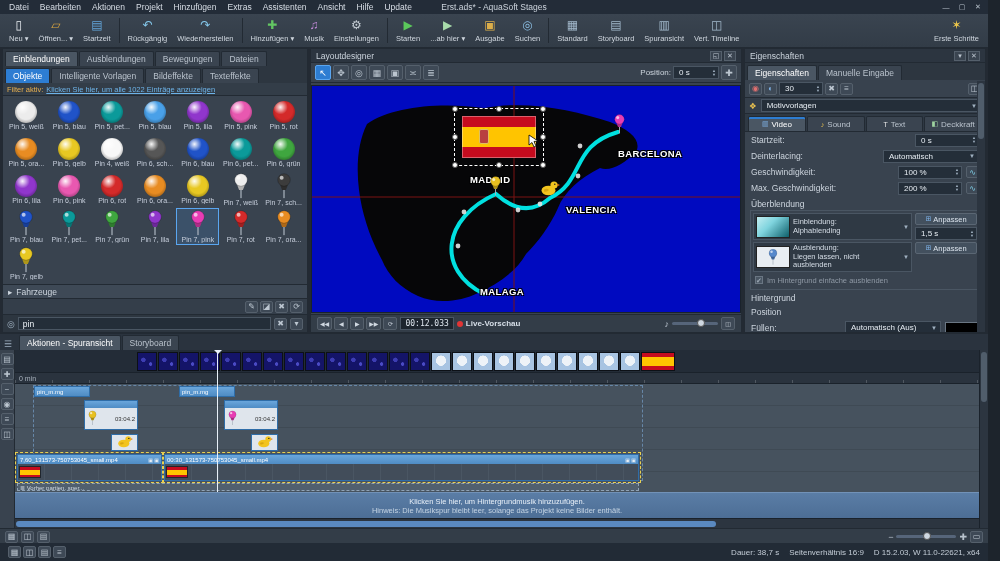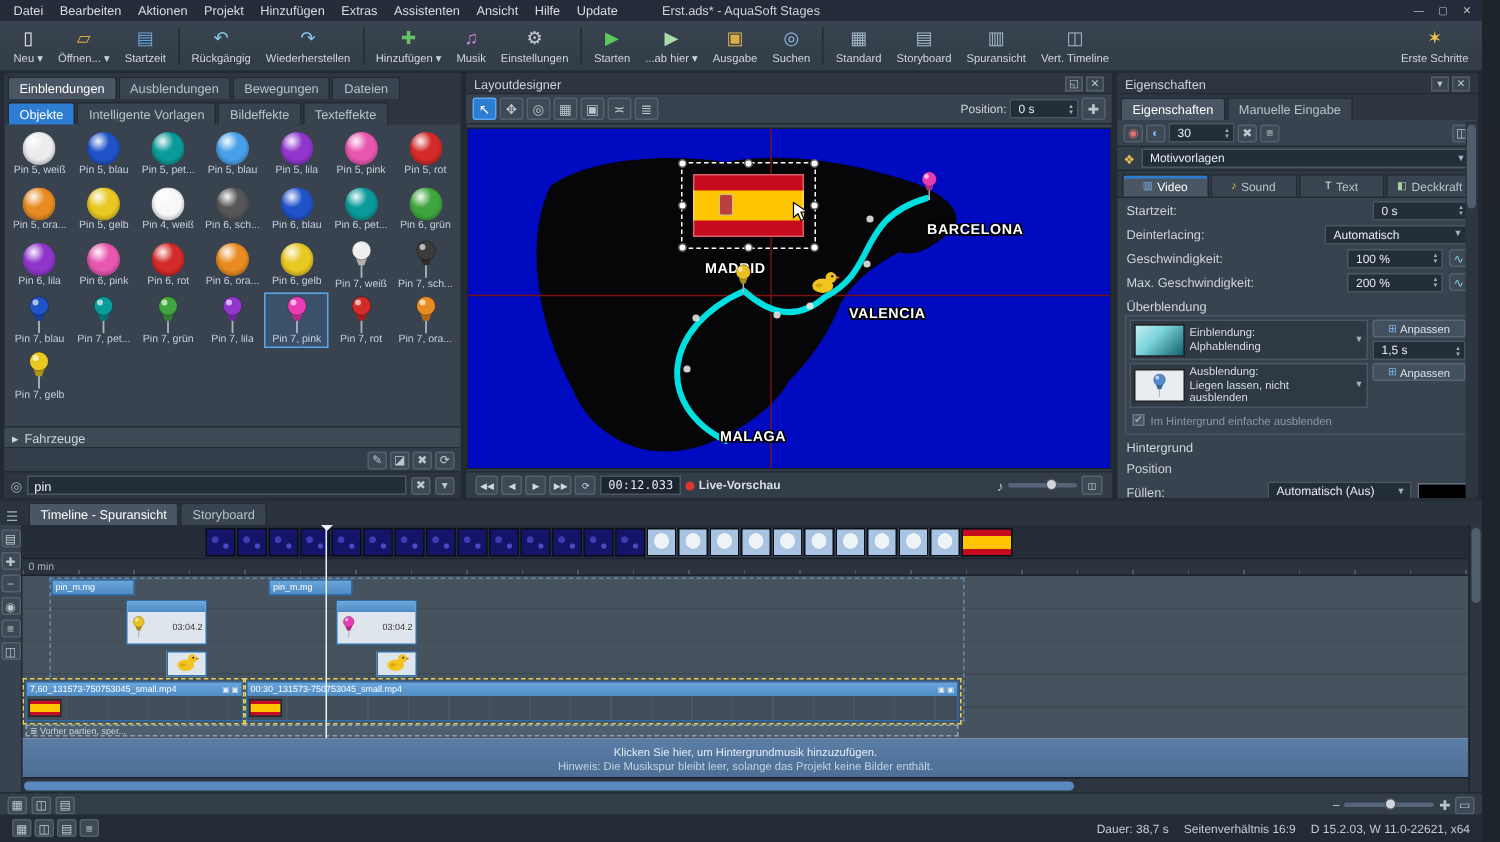--- a/index.html
+++ b/index.html
@@ -339,20 +339,24 @@
           <div class="tab">Ausblendungen</div>
           <div class="tab">Bewegungen</div>
           <div class="tab">Dateien</div>
         </div>
       <div class="tabrow sub">
           <div class="tab active">Objekte</div>
           <div class="tab">Intelligente Vorlagen</div>
           <div class="tab">Bildeffekte</div>
           <div class="tab">Texteffekte</div>
         </div>
+      <div class="lp-filter">
+        <span class="pfx">Filter aktiv:</span>
+        <span class="lnk">Klicken Sie hier, um alle 1022 Einträge anzuzeigen</span>
+      </div>
       <div class="pin-grid">
           <div class="pin-cell">
             <div class="ball" style="background: radial-gradient(circle at 34% 28%, rgba(255, 255, 255, 0.95) 0%, rgba(255, 255, 255, 0) 34%), radial-gradient(circle at 50% 45%, rgb(236, 236, 236) 52%, rgb(106, 106, 106) 100%);"></div>
             <div class="pin-label">Pin 5, weiß</div>
           </div>
           <div class="pin-cell">
             <div class="ball" style="background: radial-gradient(circle at 34% 28%, rgba(255, 255, 255, 0.95) 0%, rgba(255, 255, 255, 0) 34%), radial-gradient(circle at 50% 45%, rgb(32, 83, 200) 52%, rgb(14, 37, 90) 100%);"></div>
             <div class="pin-label">Pin 5, blau</div>
           </div>
           <div class="pin-cell">
@@ -830,21 +834,21 @@
       <div class="rp-scroll">
           <div class="thumbv"></div>
         </div>
     </div>
   </div>
 
   <div class="timeline">
     <div class="tl-tabrow">
       <span class="tl-menu-icon">☰</span>
       <div class="tl-tabs-host">
-          <div class="tab active">Timeline - Spuransicht</div>
+          <div class="tab active">Aktionen - Spuransicht</div>
           <div class="tab">Storyboard</div>
         </div>
     </div>
     <div class="tl-body">
       <div class="tl-gutter">
           <div class="mini-btn">▤</div>
           <div class="mini-btn">✚</div>
           <div class="mini-btn">−</div>
           <div class="mini-btn">◉</div>
           <div class="mini-btn">≡</div>

